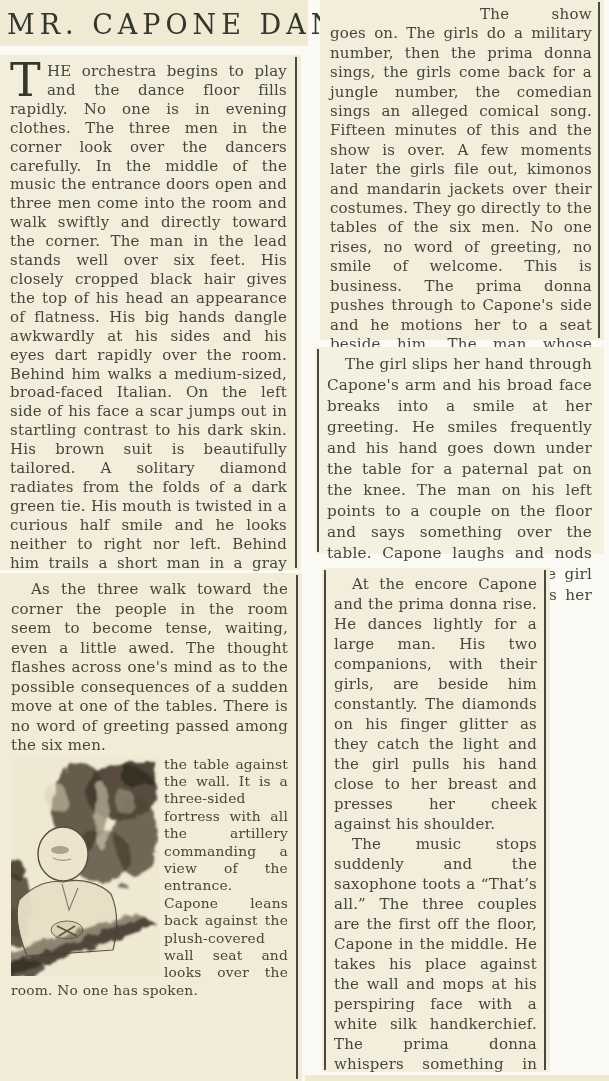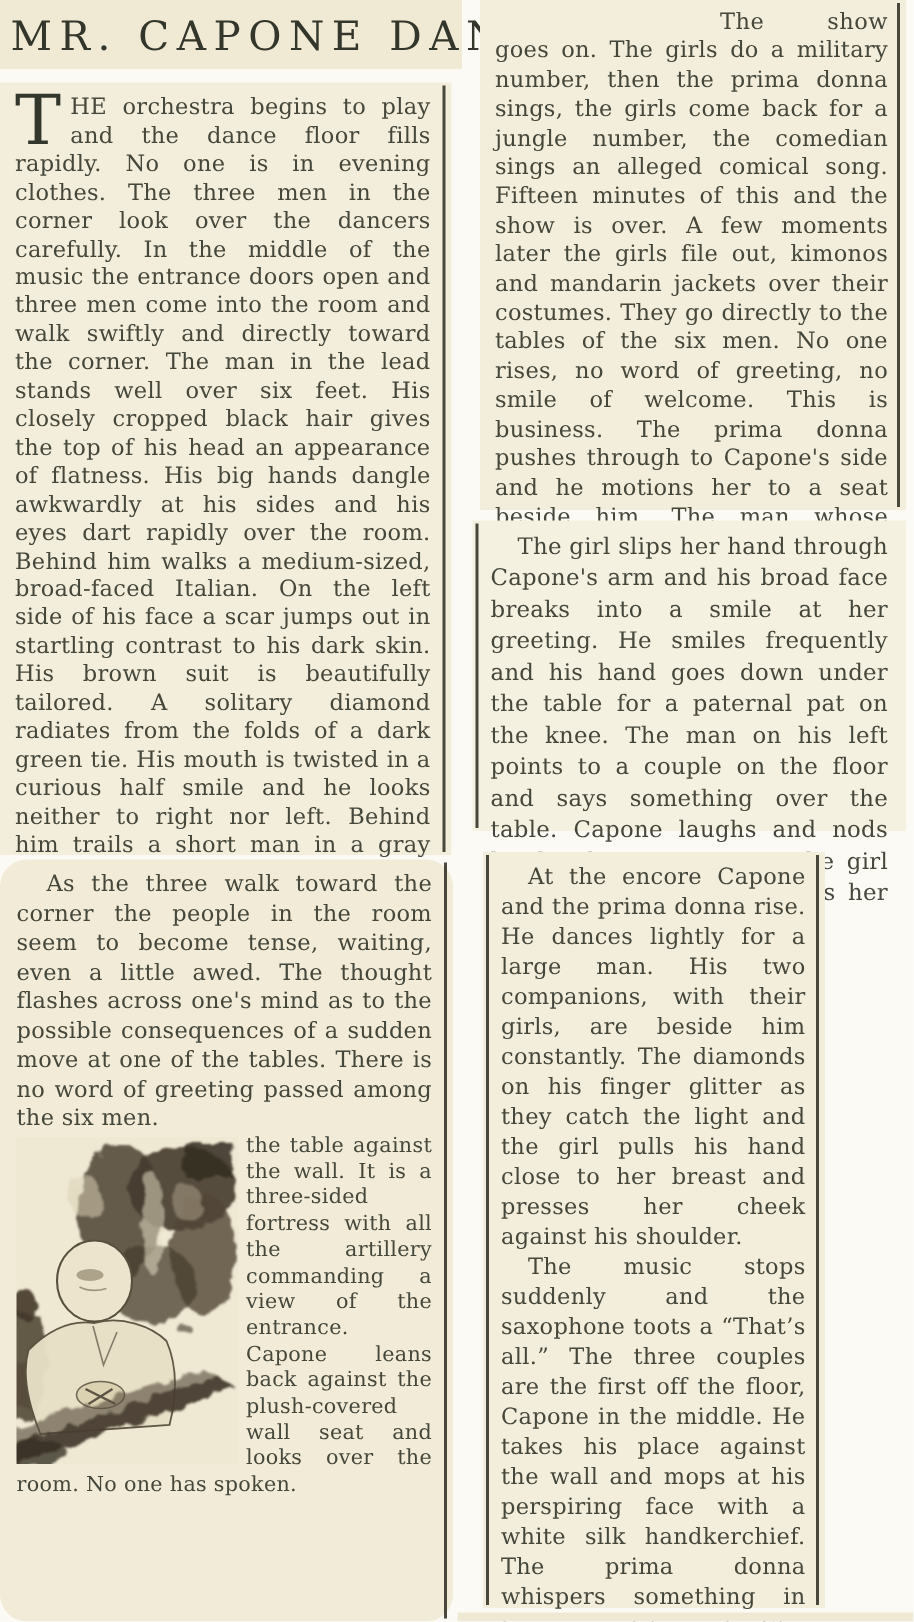--- a/index.html
+++ b/index.html
@@ -51,21 +51,21 @@
   .dropcap{
     float:left;
     font-size:46px;line-height:35px;
     padding:1px 6px 0 0;
     color:#33362b;
   }
   .block2{
     left:0;top:573px;width:302px;height:508px;
     padding:7px 14px 4px 11px;
     background:#f1ebd7;
-    font-size:15px;line-height:19.5px;border-radius:18px;
+    font-size:15px;line-height:19.5px;
   }
   .block2 p.indent{text-indent:20px;}
   .wrapzone{overflow:hidden;}
   .illus{
     float:left;
     width:154px;height:218px;
     margin:2px 5px 0 -6px;
   }
   .wraptext{
     font-size:13.8px;line-height:17.4px;

